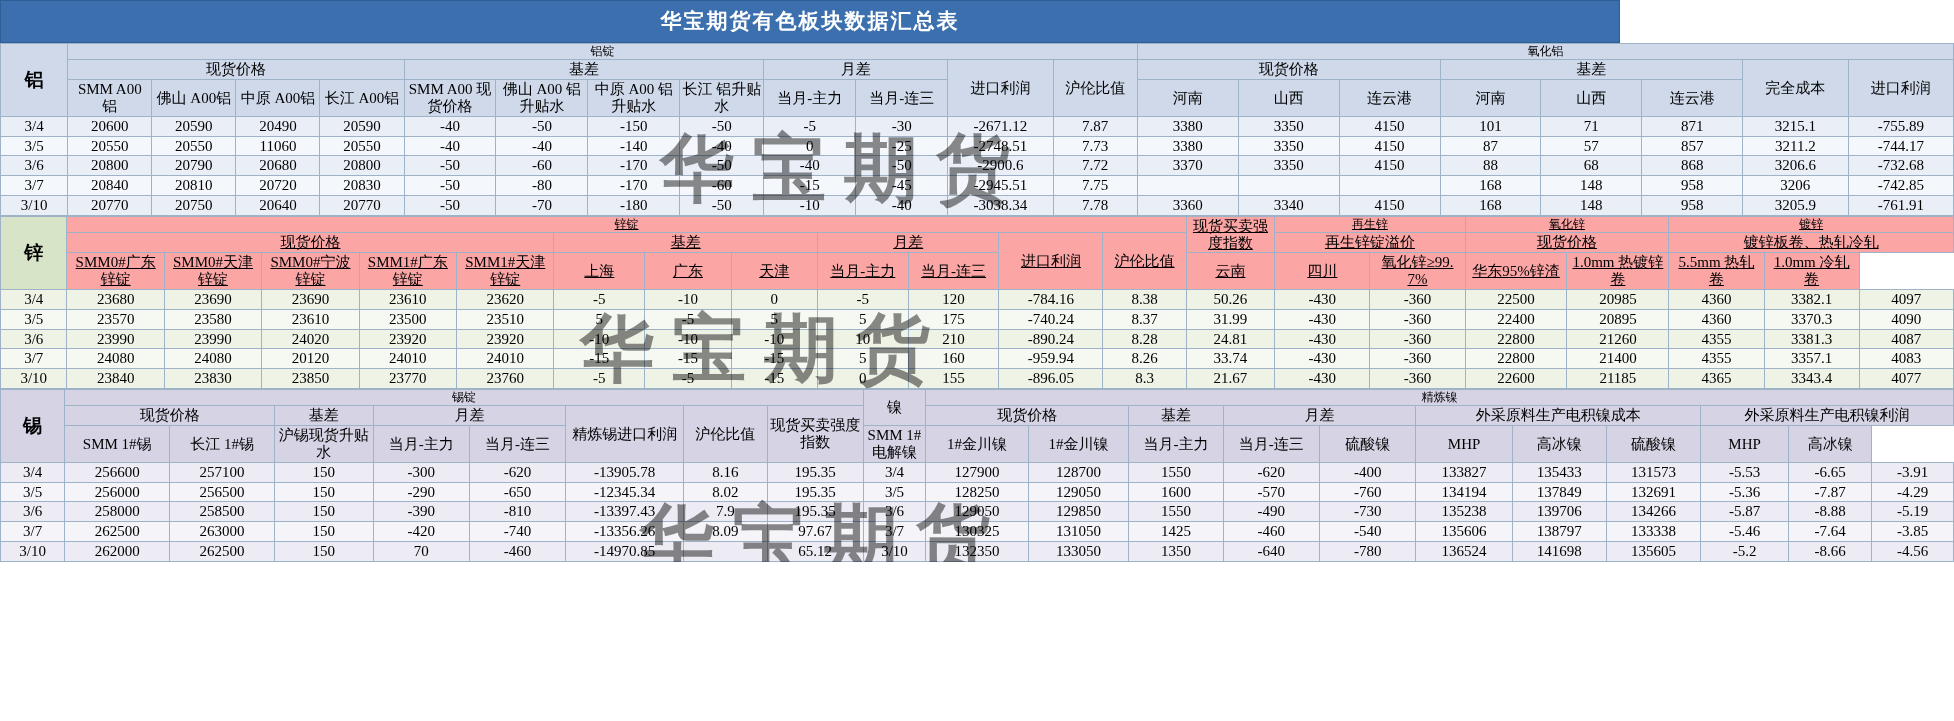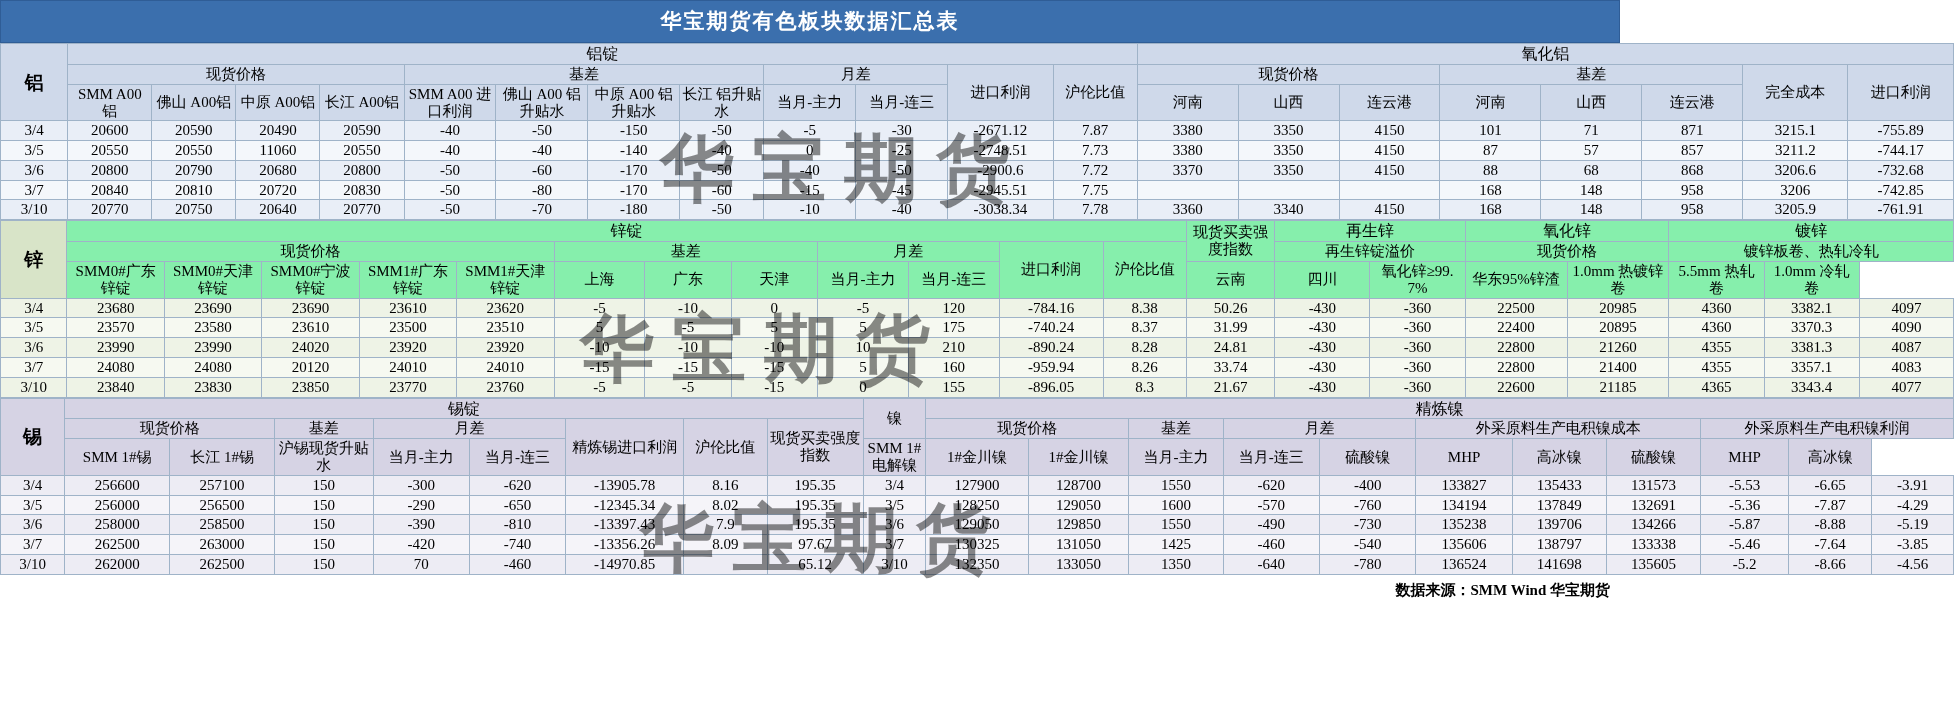--- a/index.html
+++ b/index.html
@@ -32,31 +32,31 @@
     text-align: center;
     padding: 6px 0 7px 0;
     border: 1px solid #2f5d96;
   }
   
   .al-hdr { background:#cfd9ea; }
   .al-side { background:#cfd9ea; font-size:19px; font-weight:bold; }
   .al-row { background:#e9eef7; }
   .al-row.alt { background:#f4f7fb; }
   
-  .zn-hdr { background:#86efac; }
+  .zn-hdr { background:#fca5a5;text-decoration:underline; }
   .zn-side { background:#d8e4c8; font-size:19px; font-weight:bold; }
   .zn-row { background:#eef3e6; }
   .zn-row.alt { background:#f6f9f1; }
   
   .sn-hdr { background:#d6d3e4; }
   .sn-side { background:#d6d3e4; font-size:19px; font-weight:bold; }
   .sn-row { background:#edecf4; }
   .sn-row.alt { background:#f5f4f9; }
 
-  .grp { font-size:16px; }
+  .grp { font-size:12px; }
   .sub { font-size:15px; }
   .date-col { width:60px; }
   .footer {
     text-align:right;
     font-size:15px;
     font-weight:bold;
     padding:6px 10px 4px 0;
   }
   .wm {
     position:absolute;
@@ -119,21 +119,21 @@
       <td class="al-hdr sub" colspan="3">现货价格</td>
       <td class="al-hdr sub" colspan="3">基差</td>
       <td class="al-hdr sub" rowspan="2">完全成本</td>
       <td class="al-hdr sub" rowspan="2">进口利润</td>
     </tr>
     <tr>
       <td class="al-hdr sub">SMM A00 铝</td>
       <td class="al-hdr sub">佛山 A00铝</td>
       <td class="al-hdr sub">中原 A00铝</td>
       <td class="al-hdr sub">长江 A00铝</td>
-      <td class="al-hdr sub">SMM A00 进口利润</td>
+      <td class="al-hdr sub">SMM A00 现货价格</td>
       <td class="al-hdr sub">佛山 A00 铝升贴水</td>
       <td class="al-hdr sub">中原 A00 铝升贴水</td>
       <td class="al-hdr sub">长江 铝升贴水</td>
       <td class="al-hdr sub">当月-主力</td>
       <td class="al-hdr sub">当月-连三</td>
       <td class="al-hdr sub">河南</td>
       <td class="al-hdr sub">山西</td>
       <td class="al-hdr sub">连云港</td>
       <td class="al-hdr sub">河南</td>
       <td class="al-hdr sub">山西</td>
@@ -613,18 +613,17 @@
       <td>136524</td>
       <td>141698</td>
       <td>135605</td>
       <td>-5.2</td>
       <td>-8.66</td>
       <td>-4.56</td>
     </tr>
   </tbody>
     </table>
 
-  <div class="footer">数据来源：SMM Wind 华宝期货</div>
 
   <div class="wm wm1">华宝期货</div>
   <div class="wm wm2">华宝期货</div>
   <div class="wm wm3">华宝期货</div>
 </div>
 
 </body></html>

